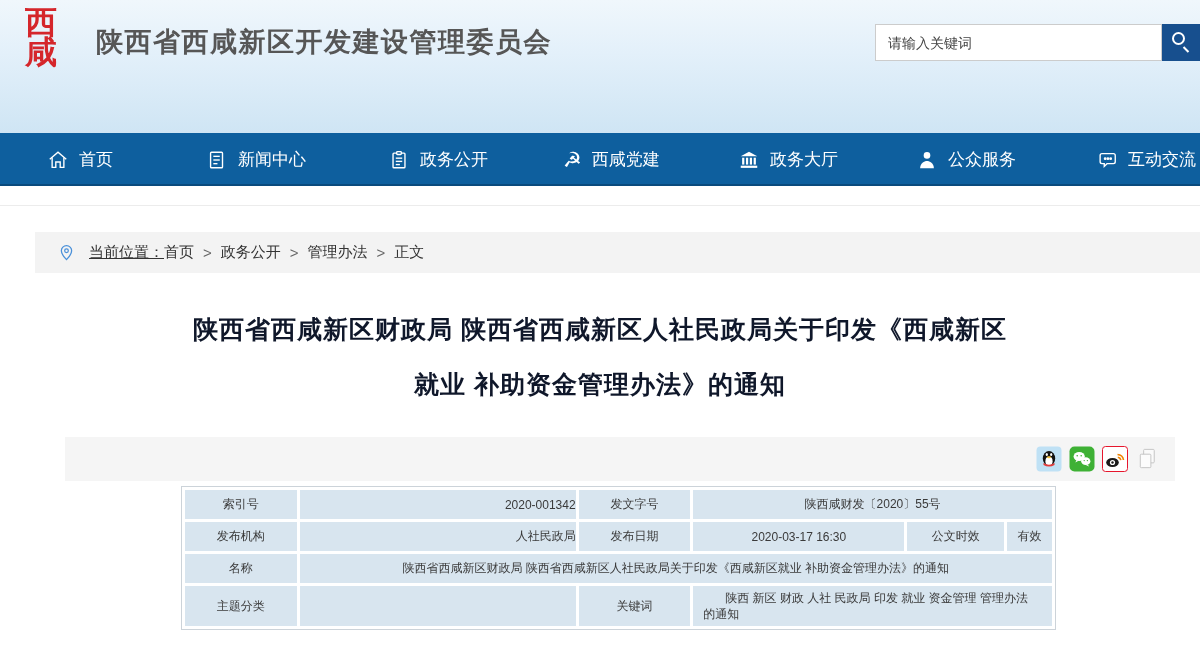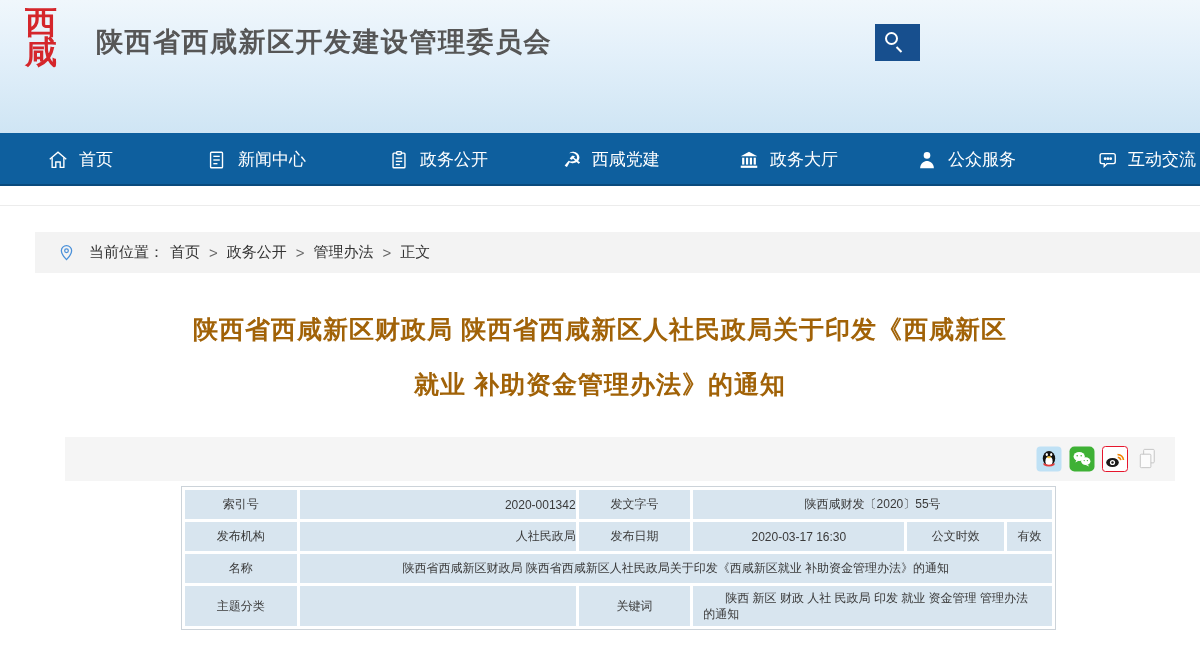--- a/index.html
+++ b/index.html
@@ -30,25 +30,25 @@
   .party-glyph { font-family:"DejaVu Sans",sans-serif; font-size:21px; line-height:22px; }
 
   .rule { position:absolute; top:205px; left:0; width:1200px; border-top:1px solid #ececec; }
 
   
   .breadcrumb { position:absolute; top:232px; left:35px; width:1165px; height:41px; background:#f3f3f3;
     display:flex; align-items:center; font-size:15px; color:#333; }
   .breadcrumb .pin { margin:0 13px 0 22px; display:flex; }
   .crumb { color:#333; cursor:pointer; }
   .crumb-sep { color:#666; margin:0 9px; }
-  .crumb-prefix { margin-right:6px; }
+  .crumb-prefix { margin-right:0;text-decoration:underline; }
 
   
   .article-title { position:absolute; top:302px; left:0; width:1200px; text-align:center;
-    font-weight:bold; font-size:25px; color:#a16207; line-height:55px; letter-spacing:1px; }
+    font-weight:bold; font-size:25px; color:#0f172a; line-height:55px; letter-spacing:1px; }
 
   
   .share-bar { position:absolute; top:437px; left:65px; width:1110px; height:44px; background:#f5f5f5;
     display:flex; align-items:center; justify-content:flex-end; gap:7px; padding-right:15px; }
   .share-bar svg { display:block; cursor:pointer; }
 
   
   .meta-table { position:absolute; top:487px; left:182px; width:873px; border-collapse:collapse;
     outline:1px solid #ccd3d9; }
   .meta-table td { background:#d8e5ef; border:3px solid #ffffff; font-size:12px; color:#3a3a3a;
@@ -61,20 +61,21 @@
 
 <div class="page">
 
   <header class="site-header">
     <div class="logo">
       <div>西</div>
       <div>咸</div>
     </div>
     <div class="site-title">陕西省西咸新区开发建设管理委员会</div>
     <div class="search">
+      <input type="text" placeholder="请输入关键词" style="">
       <button>
         <span class="mag"></span>
       </button>
     </div>
   </header>
 
   <nav class="nav">
     <div class="nav-item" style="left:47px">
       <span>
         <svg width="22" height="22" viewBox="0 0 24 24" fill="none" stroke="#fff" stroke-width="1.5">

